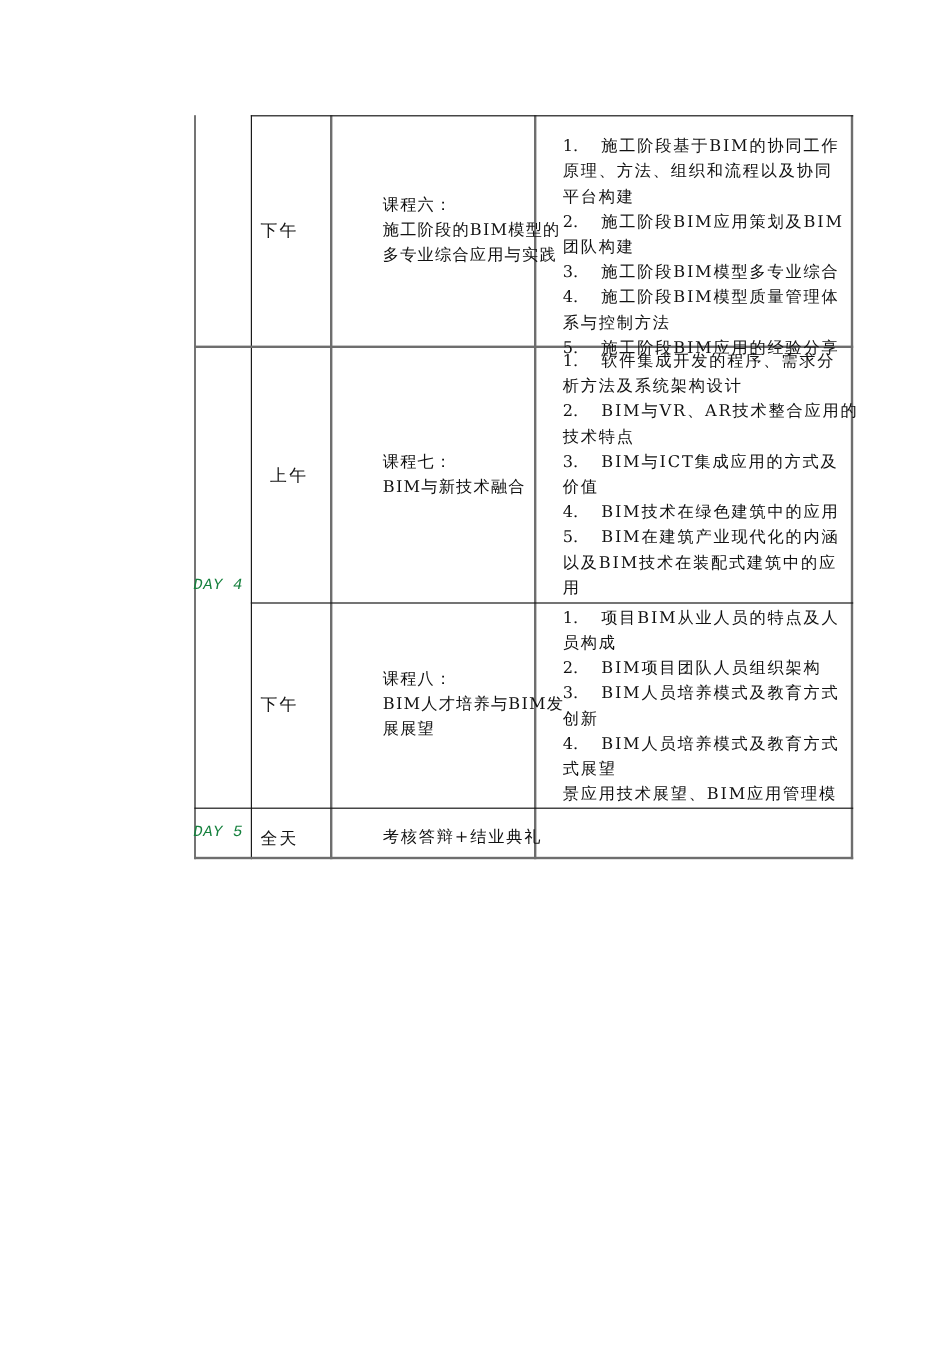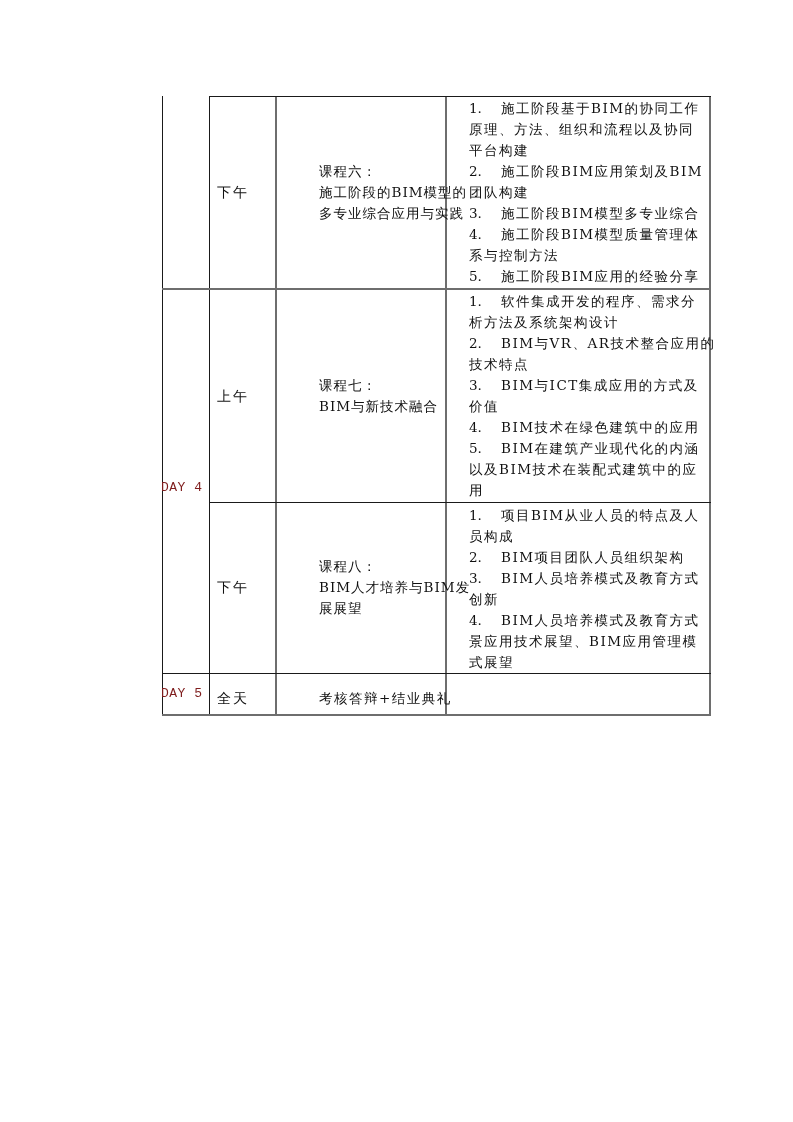--- a/index.html
+++ b/index.html
@@ -25,23 +25,24 @@
       background: #1a1a1a;
     }
     .hline { height: 1px; }
     .vline { width: 1px; }
     .grey { background: #6e6e6e; height: 2px; }
     .greyv { background: #6e6e6e; width: 2px; }
     .day-label {
       position: absolute;
       font-family: "Liberation Mono", "DejaVu Sans Mono", monospace;
       font-size: 13px;
-      color: #7f1d1d;
+      color: #15803d;
       letter-spacing: 0.5px;
       white-space: nowrap;
+      font-style: italic;
     }
     .time-label {
       position: absolute;
       width: 48px;
       text-align: center;
       font-size: 14px;
       letter-spacing: 2px;
       white-space: nowrap;
     }
     .course {
@@ -92,36 +93,36 @@
     <div class="line grey" style="left:162px; top:714px; width:549px;"></div>
   </div>
 
   <div>
     <div class="time-label" style="left:209px; top:184px;">下午</div>
     <div class="course" style="top:161px;">
       <div>课程六：</div>
       <div>施工阶段的BIM模型的</div>
       <div>多专业综合应用与实践</div>
     </div>
-    <div class="content" style="top:98px;">
+    <div class="content" style="top:112px;">
       <div class="row-line"><span class="num">1.</span><span>施工阶段基于BIM的协同工作</span></div>
       <div class="row-line" style="margin-left:0;"><span>原理、方法、组织和流程以及协同</span></div>
       <div class="row-line"><span>平台构建</span></div>
       <div class="row-line"><span class="num">2.</span><span>施工阶段BIM应用策划及BIM</span></div>
       <div class="row-line"><span>团队构建</span></div>
       <div class="row-line"><span class="num">3.</span><span>施工阶段BIM模型多专业综合</span></div>
       <div class="row-line"><span class="num">4.</span><span>施工阶段BIM模型质量管理体</span></div>
       <div class="row-line"><span>系与控制方法</span></div>
       <div class="row-line"><span class="num">5.</span><span>施工阶段BIM应用的经验分享</span></div>
     </div>
   </div>
 
   <div>
     <div class="day-label" style="left:161px; top:480px;">DAY 4</div>
-    <div class="time-label" style="left:209px; top:388px;">上午</div>
+    <div class="time-label" style="left:209px; top:388px;text-align:right;">上午</div>
     <div class="course" style="top:375px;">
       <div>课程七：</div>
       <div>BIM与新技术融合</div>
     </div>
     <div class="content" style="top:291px;">
       <div class="row-line"><span class="num">1.</span><span>软件集成开发的程序、需求分</span></div>
       <div class="row-line"><span>析方法及系统架构设计</span></div>
       <div class="row-line"><span class="num">2.</span><span>BIM与VR、AR技术整合应用的</span></div>
       <div class="row-line"><span>技术特点</span></div>
       <div class="row-line"><span class="num">3.</span><span>BIM与ICT集成应用的方式及</span></div>
@@ -140,22 +141,22 @@
       <div>BIM人才培养与BIM发</div>
       <div>展展望</div>
     </div>
     <div class="content" style="top:505px;">
       <div class="row-line"><span class="num">1.</span><span>项目BIM从业人员的特点及人</span></div>
       <div class="row-line"><span>员构成</span></div>
       <div class="row-line"><span class="num">2.</span><span>BIM项目团队人员组织架构</span></div>
       <div class="row-line"><span class="num">3.</span><span>BIM人员培养模式及教育方式</span></div>
       <div class="row-line"><span>创新</span></div>
       <div class="row-line"><span class="num">4.</span><span>BIM人员培养模式及教育方式</span></div>
+      <div class="row-line"><span>式展望</span></div>
       <div class="row-line"><span>景应用技术展望、BIM应用管理模</span></div>
-      <div class="row-line"><span>式展望</span></div>
     </div>
   </div>
 
   <div>
     <div class="day-label" style="left:161px; top:686px;">DAY 5</div>
     <div class="time-label" style="left:209px; top:690px;">全天</div>
     <div class="course" style="top:688px; letter-spacing:1.5px;">
       <div>考核答辩+结业典礼</div>
     </div>
   </div>

